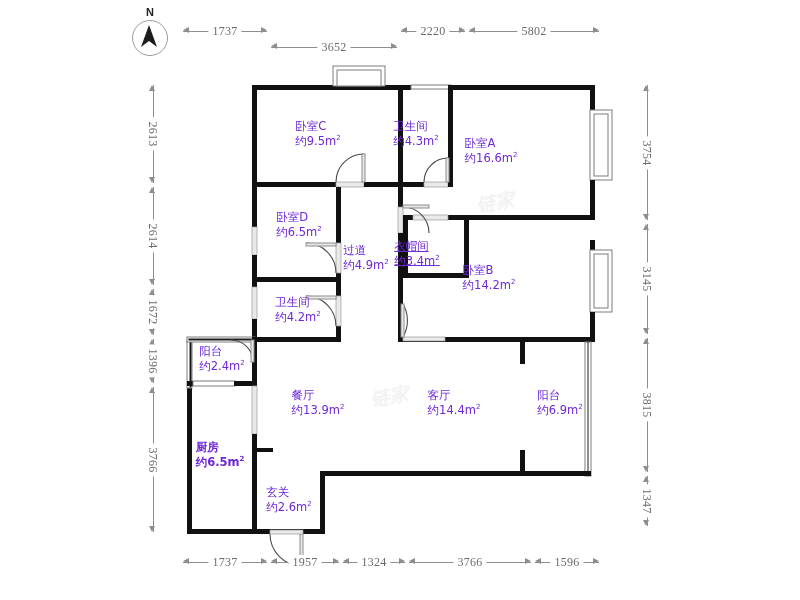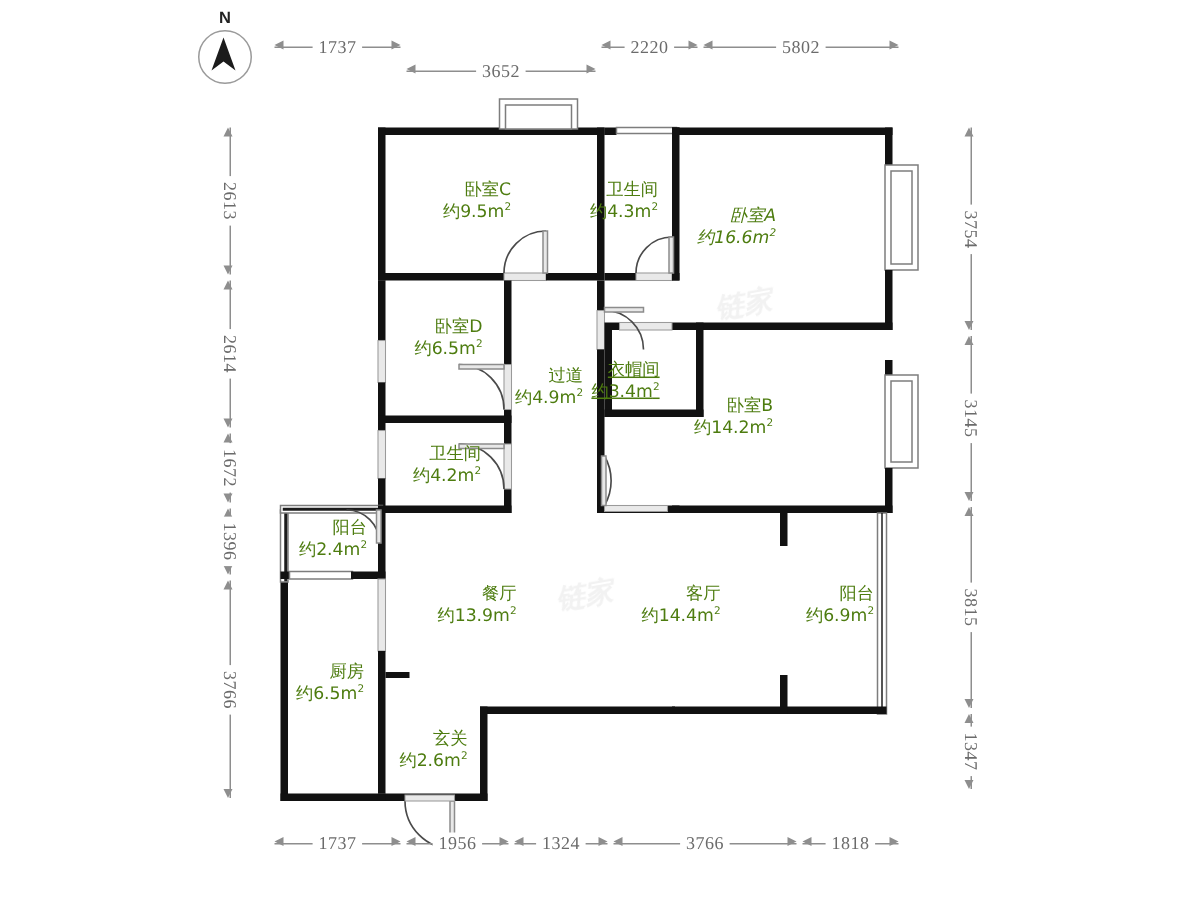--- a/index.html
+++ b/index.html
@@ -48,22 +48,22 @@
   }
   .dim-v .cap{position:absolute;left:2.5px;width:0;height:0;}
   .dim-v .cap.t{top:0;border-left:3.5px solid transparent;border-right:3.5px solid transparent;border-bottom:6px solid #8e8e8e;}
   .dim-v .cap.b{bottom:0;border-left:3.5px solid transparent;border-right:3.5px solid transparent;border-top:6px solid #8e8e8e;}
 
   
   #plan{position:absolute;left:0;top:0;width:800px;height:600px;}
 
   
   .room{
-    position:absolute;text-align:right;line-height:1.18;
-    color:#4d7c0f;white-space:nowrap;
+    position:absolute;text-align:left;line-height:1.18;
+    color:#6d28d9;white-space:nowrap;
     transform:translate(-50%,-50%);
   }
   .room .nm{font-size:11.5px;display:block;}
   .room .ar{font-size:11.5px;display:block;}
   .room .ar sup{font-size:7px;vertical-align:super;}
 </style>
 </head>
 <body>
 
 <div id="stage">
@@ -230,21 +230,21 @@
 
   <div id="room-labels">
       <div class="room" style="left: 318px; top: 134px;">
         <span class="nm">卧室C</span>
         <span class="ar"><span>约9.5m</span><sup>2</sup></span>
       </div>
       <div class="room" style="left: 416px; top: 134px;">
         <span class="nm">卫生间</span>
         <span class="ar"><span>约4.3m</span><sup>2</sup></span>
       </div>
-      <div class="room" style="left: 491px; top: 151px; font-style: italic;">
+      <div class="room" style="left: 491px; top: 151px;">
         <span class="nm">卧室A</span>
         <span class="ar"><span>约16.6m</span><sup>2</sup></span>
       </div>
       <div class="room" style="left: 299px; top: 225px;">
         <span class="nm">卧室D</span>
         <span class="ar"><span>约6.5m</span><sup>2</sup></span>
       </div>
       <div class="room" style="left: 366px; top: 258px;">
         <span class="nm">过道</span>
         <span class="ar"><span>约4.9m</span><sup>2</sup></span>
@@ -270,21 +270,21 @@
         <span class="ar"><span>约13.9m</span><sup>2</sup></span>
       </div>
       <div class="room" style="left: 454px; top: 403px;">
         <span class="nm">客厅</span>
         <span class="ar"><span>约14.4m</span><sup>2</sup></span>
       </div>
       <div class="room" style="left: 560px; top: 403px;">
         <span class="nm">阳台</span>
         <span class="ar"><span>约6.9m</span><sup>2</sup></span>
       </div>
-      <div class="room" style="left: 220px; top: 455px;">
+      <div class="room" style="left: 220px; top: 455px; font-weight: bold;">
         <span class="nm">厨房</span>
         <span class="ar"><span>约6.5m</span><sup>2</sup></span>
       </div>
       <div class="room" style="left: 289px; top: 500px;">
         <span class="nm">玄关</span>
         <span class="ar"><span>约2.6m</span><sup>2</sup></span>
       </div>
     </div>
 
   <div id="dims-top">
@@ -317,39 +317,39 @@
       <div class="dim dim-h" style="left: 183px; top: 555px; width: 84px;">
         <div class="rule"></div>
         <div class="cap l"></div>
         <div class="cap r"></div>
         <div class="txt">1737</div>
       </div>
       <div class="dim dim-h" style="left: 271px; top: 555px; width: 68px;">
         <div class="rule"></div>
         <div class="cap l"></div>
         <div class="cap r"></div>
-        <div class="txt">1956</div>
+        <div class="txt">1957</div>
       </div>
       <div class="dim dim-h" style="left: 343px; top: 555px; width: 62px;">
         <div class="rule"></div>
         <div class="cap l"></div>
         <div class="cap r"></div>
         <div class="txt">1324</div>
       </div>
       <div class="dim dim-h" style="left: 409px; top: 555px; width: 122px;">
         <div class="rule"></div>
         <div class="cap l"></div>
         <div class="cap r"></div>
         <div class="txt">3766</div>
       </div>
       <div class="dim dim-h" style="left: 535px; top: 555px; width: 64px;">
         <div class="rule"></div>
         <div class="cap l"></div>
         <div class="cap r"></div>
-        <div class="txt">1818</div>
+        <div class="txt">1596</div>
       </div>
     </div>
   <div id="dims-left">
       <div class="dim dim-v" style="left: 146px; top: 85px; height: 98px;">
         <div class="rule"></div>
         <div class="cap t"></div>
         <div class="cap b"></div>
         <div class="txt">2613</div>
       </div>
       <div class="dim dim-v" style="left: 146px; top: 187px; height: 98px;">

